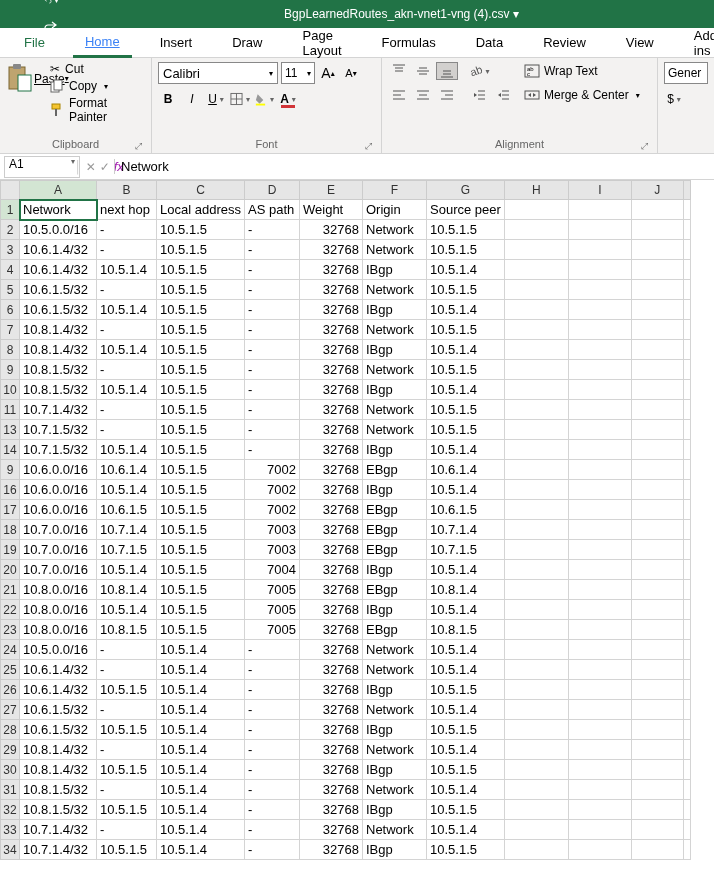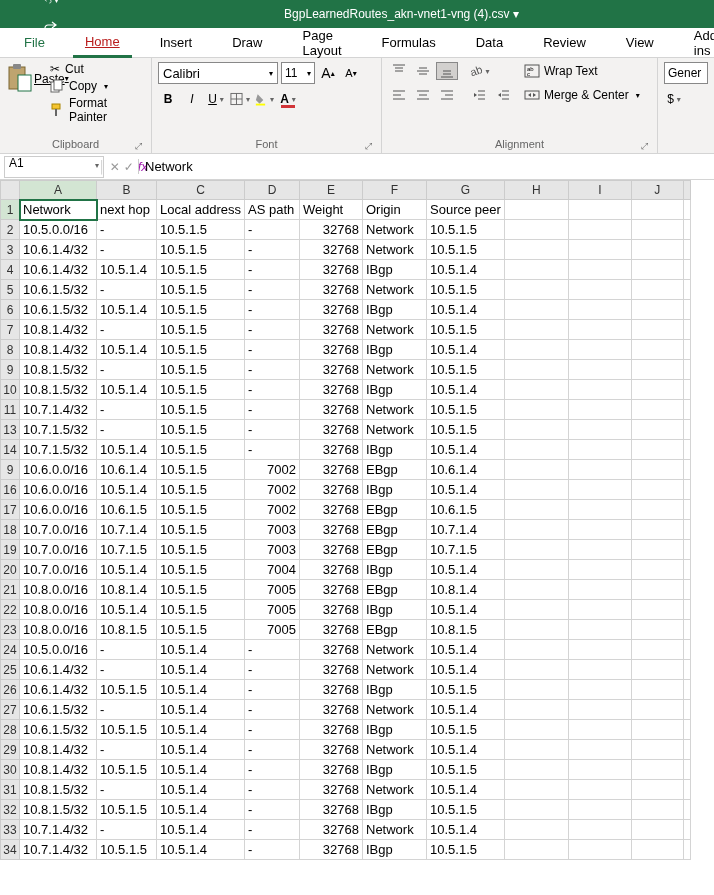--- a/index.html
+++ b/index.html
@@ -7,21 +7,21 @@
   .title-bar { background: #217346; color: #fff; height: 28px; display: flex; align-items: center; padding: 0 6px; }
   .title-bar .left { display: flex; align-items: center; gap: 10px; flex-direction: column; }
   .auto-save { display: flex; align-items: center; gap: 5px; font-size: 12px; }
   .toggle { width: 32px; height: 14px; border: 1px solid #fff; border-radius: 8px; position: relative; display:flex; align-items:center; justify-content:flex-end; padding:0 3px; font-size:14px; }
   .toggle::before { content:""; width:8px; height:8px; background:#fff; border-radius:50%; position:absolute; left:2px; }
   .qat-icon { width:16px; height:16px; display:flex; align-items:center; justify-content:center; }
   .title-bar .center { flex:1; text-align:center; font-size:12px; }
   .ribbon-tabs { background:#fff; height:30px; display:flex; align-items:center; border-bottom:1px solid #d4d4d4; padding-left:12px; gap:16px; }
   .tab { padding:0 12px; height:30px; display:flex; align-items:center; font-size:13px; color:#000; cursor:pointer; }
   .tab.file { color:#217346; font-weight:400; }
-  .tab.active { border-bottom:3px solid #217346; color:#b91c1c; box-sizing:border-box;text-decoration:underline; }
+  .tab.active { border-bottom:3px solid #217346; color:#3b82f6; box-sizing:border-box;text-decoration:underline; }
   .ribbon { background:#f3f2f1; height:96px; display:flex; border-bottom:1px solid #d4d4d4; }
   .group { border-right:1px solid #d4d4d4; display:flex; flex-direction:column; justify-content:space-between; padding:4px 6px 0 6px; position:relative; }
   .group-label-row { display:flex; align-items:center; justify-content:center; font-size:11px; color:#666; height:18px; position:relative; }
   .launcher { position:absolute; right:0; bottom:2px; width:10px; height:10px; font-size:9px; color:#666; }
   .clipboard-top { display:flex; gap:4px; align-items:flex-start; }
   .paste-block { display:flex; flex-direction:row; align-items:center; width:40px;text-decoration:underline; }
   .paste-icon { width:32px; height:32px; display:flex; align-items:center; justify-content:center; }
   .paste-label { font-size:12px; margin-top:2px; }
   .clip-col { display:flex; flex-direction:column; gap:3px; }
   .clip-item { display:flex; align-items:center; gap:5px; font-size:12px; }
@@ -34,21 +34,21 @@
   .align-top { display:flex; gap:2px; }
   .align-bot { display:flex; gap:2px; margin-top:6px; }
   .align-btn { width:22px; height:18px; display:flex; align-items:center; justify-content:center; }
   .align-btn.sel { background:#d2d0ce; border:1px solid #888; }
   .wrap-btn { display:flex; align-items:center; gap:4px; font-size:12px; height:18px; }
   .merge-btn { display:flex; align-items:center; gap:4px; font-size:12px; height:18px; margin-top:6px; }
   .gen-box { width:44px; height:22px; background:#fff; border:1px solid #888; font-size:12px; padding:0 3px; display:flex; align-items:center; }
   .num-bot { display:flex; gap:3px; margin-top:6px; }
 
   .namebox-row { height:26px; display:flex; align-items:center; border-bottom:1px solid #d4d4d4; }
-  .namebox { width:100px; height:22px; border:1px solid #ccc; margin:0 4px; padding:7px 4px; font-size:12px; display:flex; align-items:flex-end; justify-content:space-between; }
+  .namebox { width:76px; height:22px; border:1px solid #ccc; margin:0 4px; padding:0 4px; font-size:12px; display:flex; align-items:flex-start; justify-content:space-between; }
   .fx-div { width:30px; display:flex; align-items:center; justify-content:center; color:#ccc; gap:4px; }
   .fx-btn { width:20px; color:#999; }
   .fx-lbl { font-style:italic; font-size:13px; color:#a21caf; }
   .formula-bar { flex:1; border-left:1px solid #ccc; padding:0 6px; font-size:13px; }
 
   .sheet { position:relative; }
   table.grid { border-collapse:collapse; table-layout:fixed; }
   table.grid th.corner { width:19px; height:19px; background:#e6e6e6; border:1px solid #ccc; }
   table.grid th.col { height:19px; background:#e6e6e6; border:1px solid #ccc; font-weight:normal; font-size:12px; color:#333; }
   table.grid th.row { width:19px; background:#e6e6e6; border:1px solid #ccc; font-weight:normal; font-size:12px; color:#333; text-align:center; }

